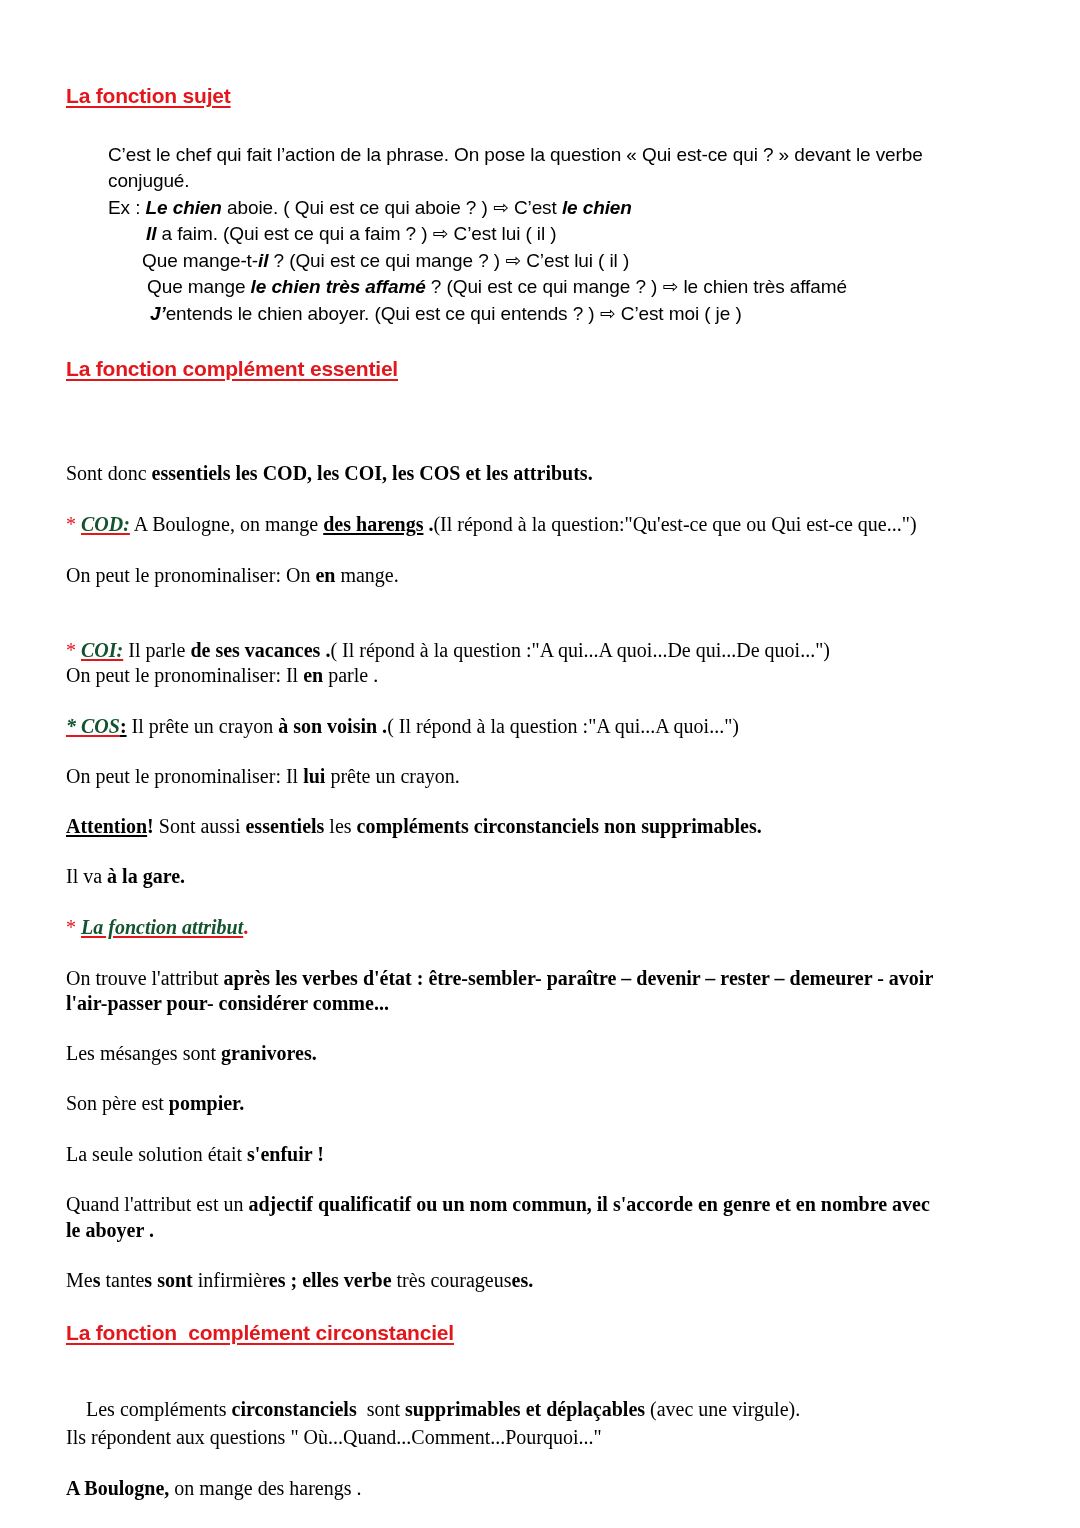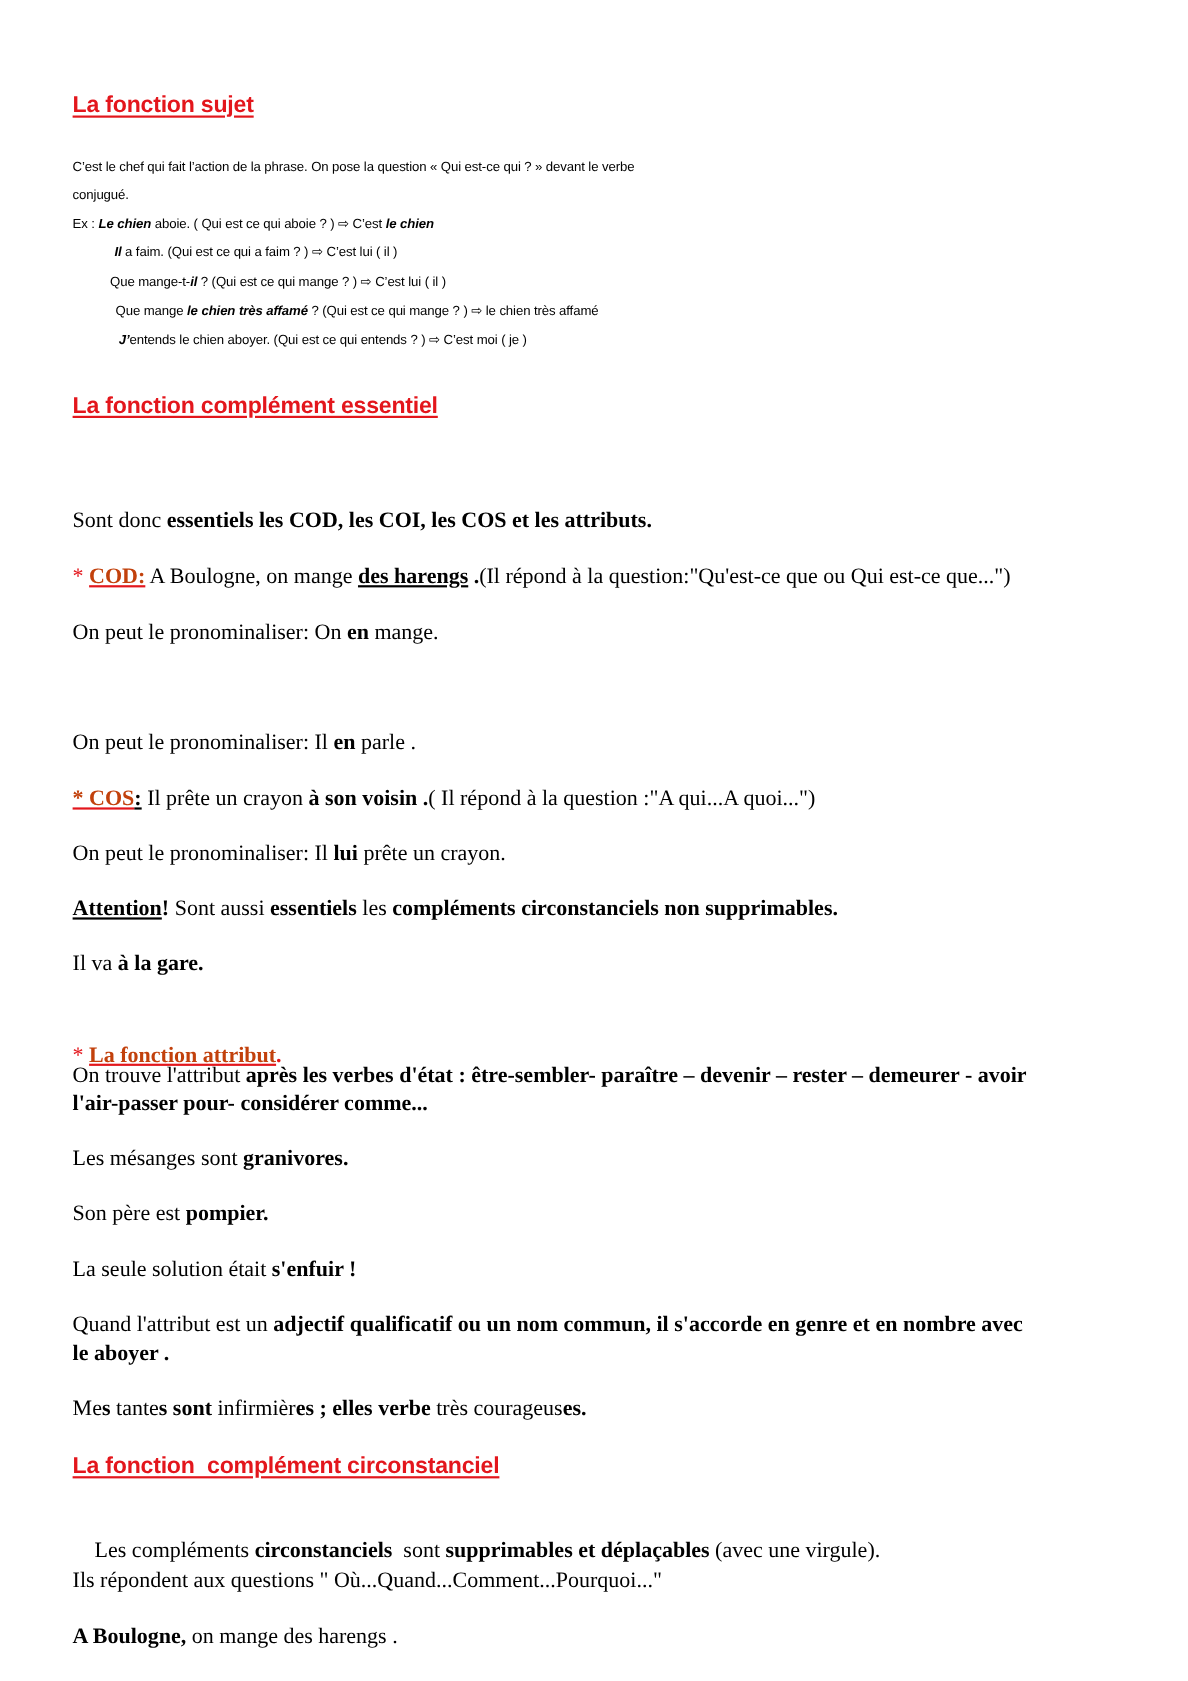--- a/index.html
+++ b/index.html
@@ -2,27 +2,27 @@
 <html><head>
 <meta charset="utf-8">
 <style>
   html, body { margin: 0; padding: 0; background: #ffffff; }
   body { width: 1080px; height: 1528px; position: relative; overflow: hidden; color: #000; }
   .page { position: absolute; left: 0; top: 16px; width: 936px; height: 1528px; border-radius: 14px; }
   .sans { font-family: "Liberation Sans", "DejaVu Sans", sans-serif; }
   .serif { font-family: "Liberation Serif", "DejaVu Serif", serif; }
   .line { position: absolute; left: 66px; white-space: nowrap; }
   .h { color: #e3161c; font-weight: bold; text-decoration: underline; text-decoration-thickness: 2px; text-underline-offset: 3px; font-size: 21px; letter-spacing: -0.2px; }
-  .s { font-size: 12px; letter-spacing: -0.1px; }
+  .s { font-size: 19px; letter-spacing: -0.1px; margin-left: 42px; }
   .t { font-size: 20px; }
   .b { font-weight: bold; }
   .i { font-style: italic; }
   .u { text-decoration: underline; text-decoration-thickness: 2px; text-underline-offset: 2px; }
   .red { color: #e3161c; }
-  .redu { color: #c2410c; text-decoration: underline; text-decoration-color: #e3161c; text-decoration-thickness: 2px; text-underline-offset: 2px; }
+  .redu { color: #14532d; text-decoration: underline; text-decoration-color: #e3161c; text-decoration-thickness: 2px; text-underline-offset: 2px; font-style: italic; }
 </style>
 </head>
 <body>
 
 <div class="page">
 
   <div class="line sans h" style="top:68px;">La fonction sujet</div>
 
   <div class="line sans s" style="top:128px;">C’est le chef qui fait l’action de la phrase. On pose la question «  Qui est-ce qui ? » devant le verbe</div>
   <div class="line sans s" style="top:154px;">conjugué.</div>
@@ -50,39 +50,42 @@
     <span>Sont donc </span><span class="b">essentiels les COD, les COI, les COS et les attributs.</span>
   </div>
 
   <div class="line serif t" style="top:497px;">
     <span class="red">* </span><span class="redu b">COD:</span><span> A Boulogne, on mange </span><span class="b u">des harengs</span><span class="b"> .</span><span>(Il répond à la question:"Qu'est-ce que ou Qui est-ce que...")</span>
   </div>
   <div class="line serif t" style="top:548px;">
     <span>On peut le pronominaliser: On </span><span class="b">en</span><span> mange.</span>
   </div>
 
+  <div class="line serif t" style="top:623px;">
+    <span class="red">* </span><span class="redu b">COI:</span><span> Il parle </span><span class="b">de ses vacances .</span><span>( Il répond à la question :"A qui...A quoi...De qui...De quoi...")</span>
+  </div>
   <div class="line serif t" style="top:648px;">
     <span>On peut le pronominaliser: Il </span><span class="b">en</span><span> parle .</span>
   </div>
 
   <div class="line serif t" style="top:699px;">
     <span class="redu b">* COS</span><span class="b u">:</span><span> Il prête un crayon </span><span class="b">à son voisin .</span><span>( Il répond à la question :"A qui...A quoi...")</span>
   </div>
   <div class="line serif t" style="top:749px;">
     <span>On peut le pronominaliser: Il </span><span class="b">lui</span><span> prête un crayon.</span>
   </div>
 
   <div class="line serif t" style="top:799px;">
     <span class="b u">Attention</span><span class="b">!</span><span> Sont aussi </span><span class="b">essentiels</span><span> les </span><span class="b">compléments circonstanciels non supprimables.</span>
   </div>
   <div class="line serif t" style="top:849px;">
     <span>Il va </span><span class="b">à la gare.</span>
   </div>
 
-  <div class="line serif t" style="top:900px;margin-top:32px;">
+  <div class="line serif t" style="top:900px;">
     <span class="red">* </span><span class="redu b">La fonction attribut</span><span class="red b">.</span>
   </div>
 
   <div class="line serif t" style="top:951px;">
     <span>On trouve l'attribut </span><span class="b">après les verbes d'état : être-sembler- paraître – devenir – rester – demeurer - avoir</span>
   </div>
   <div class="line serif t b" style="top:976px;">l'air-passer pour- considérer comme...</div>
 
   <div class="line serif t" style="top:1026px;">
     <span>Les mésanges sont </span><span class="b">granivores.</span>

